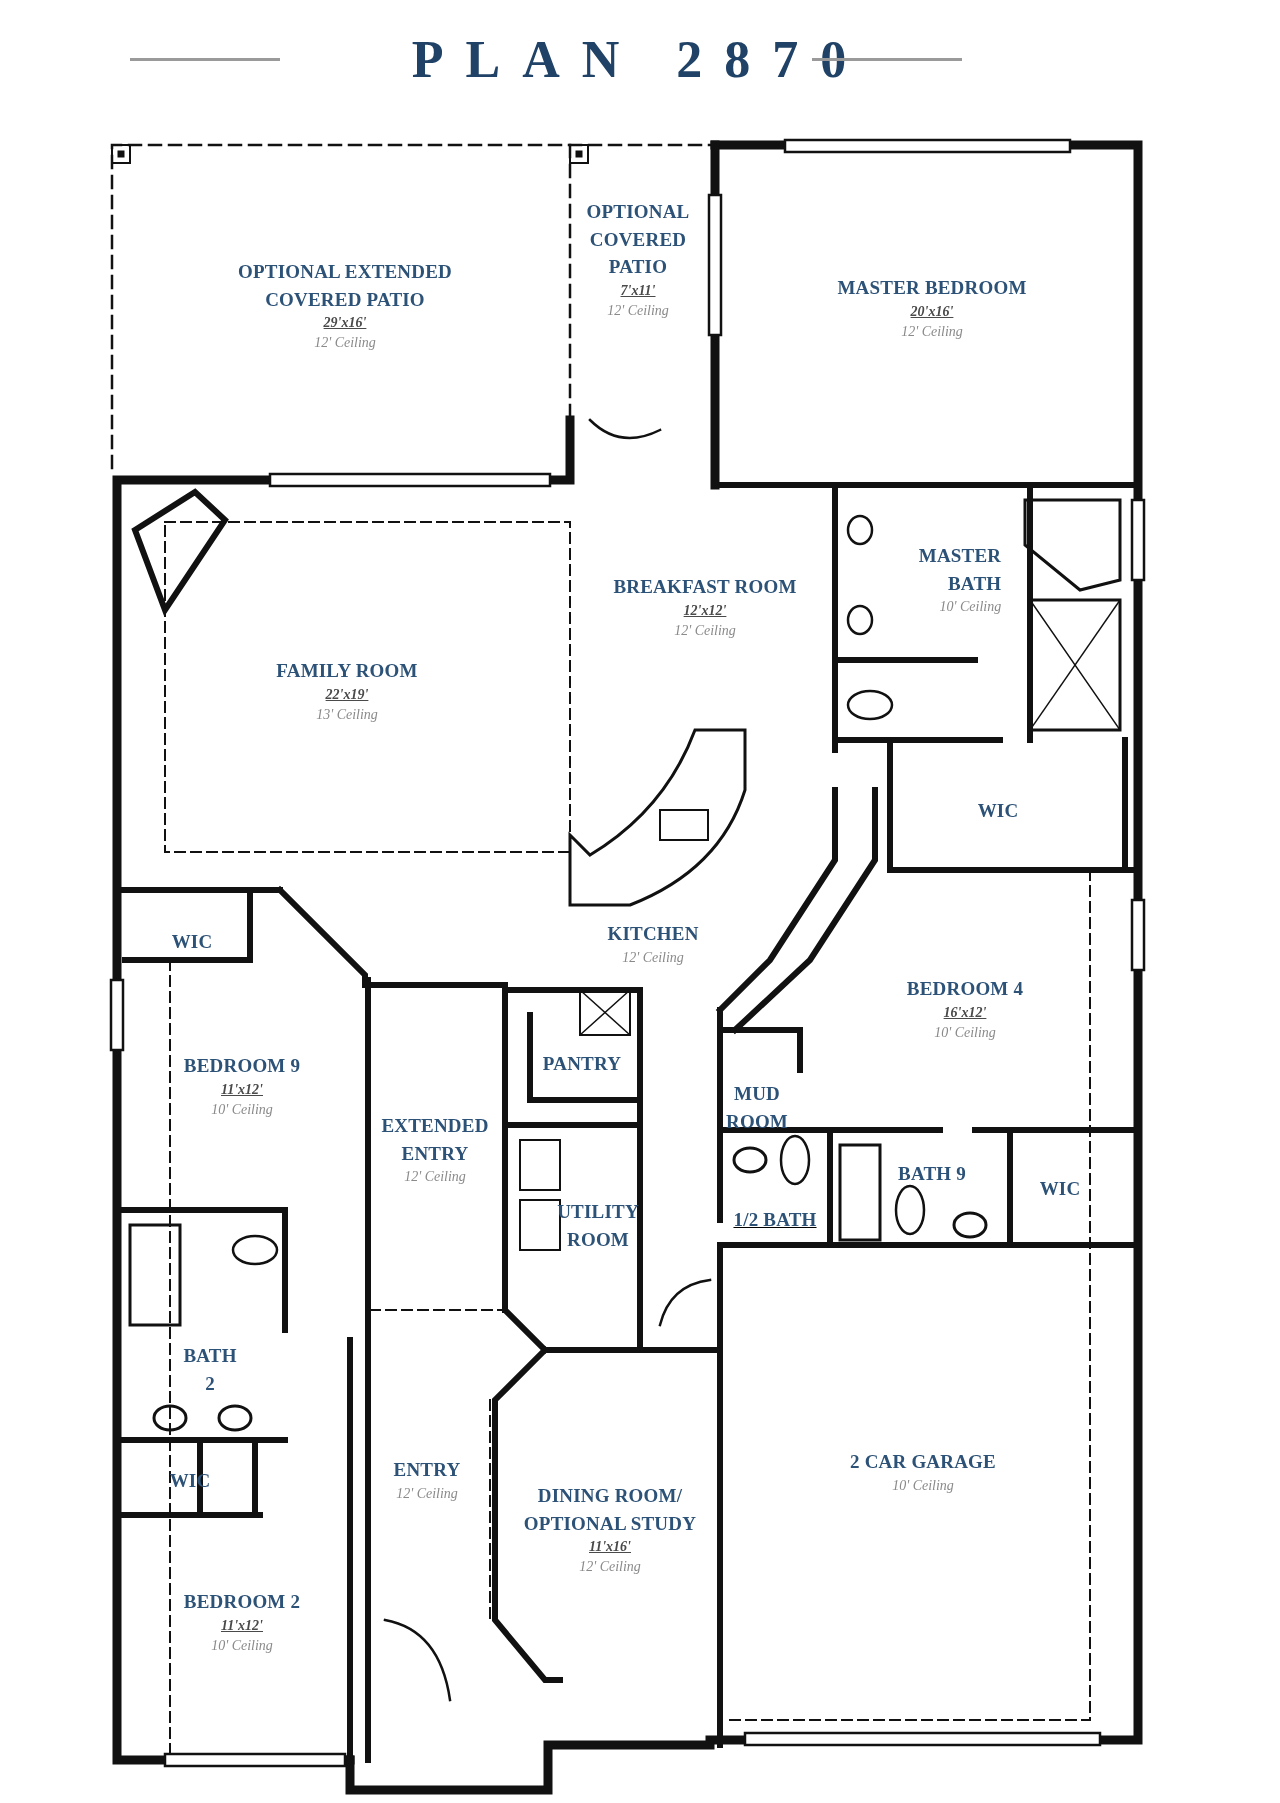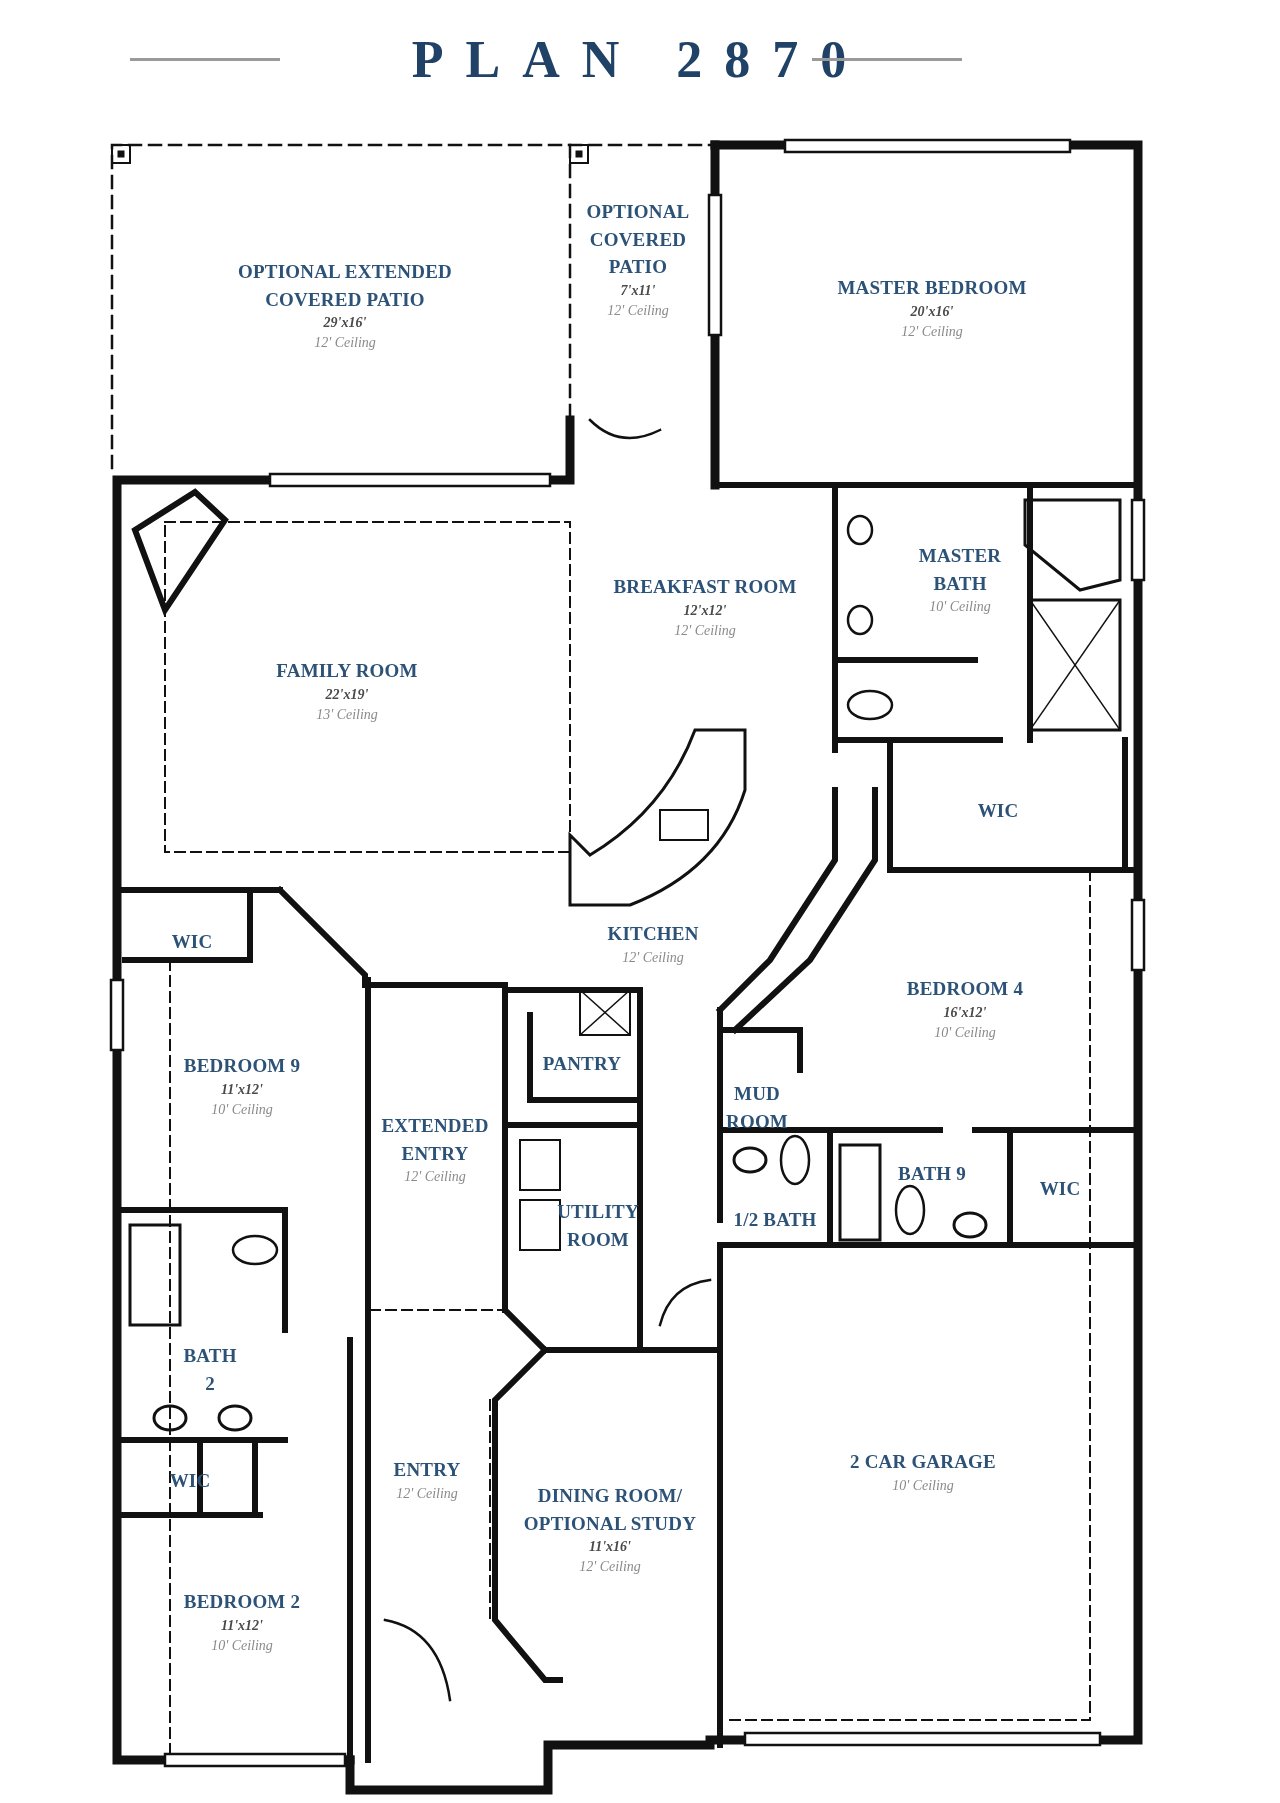--- a/index.html
+++ b/index.html
@@ -3,21 +3,21 @@
 <meta charset="utf-8">
 <style>
   html,body{margin:0;padding:0;background:#ffffff;}
   body{width:1280px;height:1803px;position:relative;overflow:hidden;font-family:"Liberation Serif","DejaVu Serif",serif;}
   .title-wrap{position:absolute;left:0;top:0;width:1280px;height:120px;}
   .title-line{position:absolute;top:58px;height:3px;background:#9a9a9a;}
   .title{position:absolute;top:30px;left:0;width:1280px;text-align:center;font-size:52px;font-weight:bold;letter-spacing:22px;color:#1f4266;}
   svg.plan{position:absolute;left:0;top:0;}
   .lbl{position:absolute;text-align:center;transform:translateX(-50%);line-height:1.45;white-space:nowrap;}
   .lbl .name{display:block;font-weight:bold;font-size:19px;color:#2d5277;letter-spacing:0.2px;}
-  .lbl .dim{display:block;font-style:italic;font-size:14px;color:#4a4a4a;font-weight:bold;}
+  .lbl .dim{display:block;font-style:italic;font-size:14px;color:#4a4a4a;font-weight:bold;text-decoration:underline;}
   .lbl .ceil{display:block;font-style:italic;font-size:14px;color:#8a8a8a;}
 </style>
 </head>
 <body>
 
 <div class="title-wrap">
   <div class="title-line" style="left:130px;width:150px;"></div>
   <div class="title">PLAN 2870</div>
   <div class="title-line" style="left:812px;width:150px;"></div>
 </div>
@@ -167,21 +167,21 @@
   <span class="dim">7'x11'</span>
   <span class="ceil">12' Ceiling</span>
 </div>
 
 <div class="lbl" style="left:932px;top:274px;">
   <span class="name">MASTER BEDROOM</span>
   <span class="dim">20'x16'</span>
   <span class="ceil">12' Ceiling</span>
 </div>
 
-<div class="lbl" style="left:960px;top:542px;">
+<div class="lbl" style="left:960px;top:542px;text-align:right;">
   <span class="name">MASTER</span>
   <span class="name">BATH</span>
   <span class="ceil">10' Ceiling</span>
 </div>
 
 <div class="lbl" style="left:705px;top:573px;">
   <span class="name">BREAKFAST ROOM</span>
   <span class="dim">12'x12'</span>
   <span class="ceil">12' Ceiling</span>
 </div>
@@ -230,21 +230,21 @@
 <div class="lbl" style="left:757px;top:1080px;">
   <span class="name">MUD</span>
   <span class="name">ROOM</span>
 </div>
 
 <div class="lbl" style="left:598px;top:1198px;">
   <span class="name">UTILITY</span>
   <span class="name">ROOM</span>
 </div>
 
-<div class="lbl" style="left:775px;top:1206px;">
+<div class="lbl" style="left:775px;top:1206px;text-decoration:underline;">
   <span class="name">1/2 BATH</span>
 </div>
 
 <div class="lbl" style="left:932px;top:1160px;">
   <span class="name">BATH 9</span>
 </div>
 
 <div class="lbl" style="left:1060px;top:1175px;">
   <span class="name">WIC</span>
 </div>

